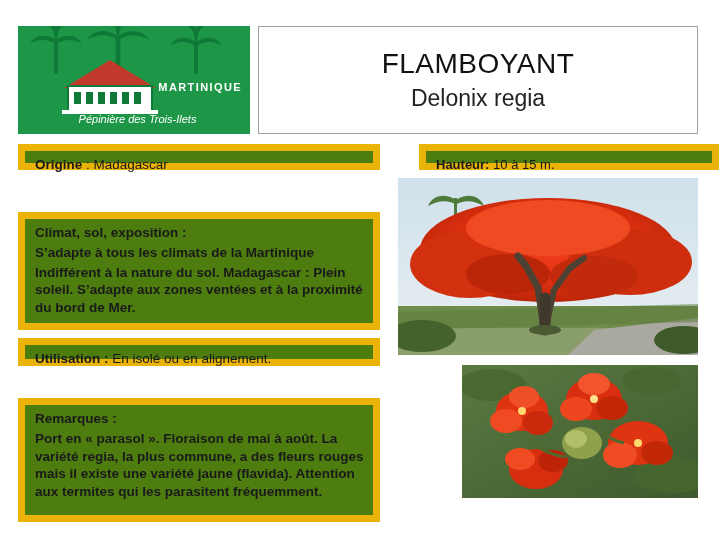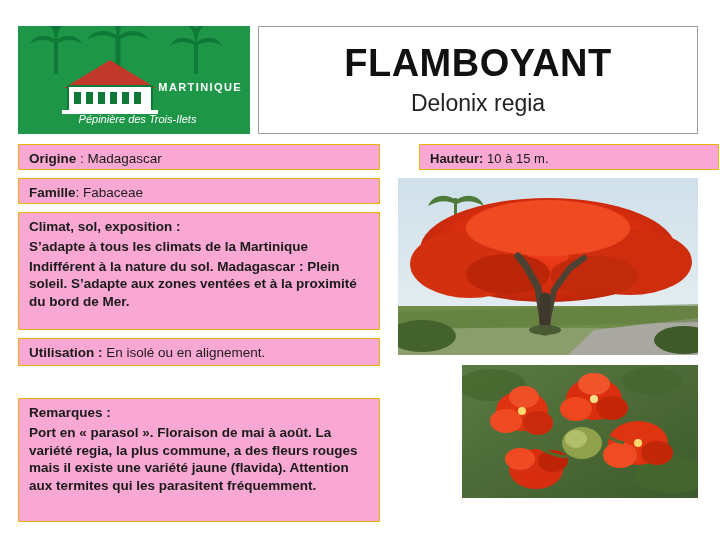--- a/index.html
+++ b/index.html
@@ -81,39 +81,39 @@
     height: 108px;
     border: 1px solid #9aa0a6;
     box-sizing: border-box;
     display: flex;
     flex-direction: column;
     align-items: center;
     justify-content: center;
     background: #ffffff;
   }
   .title-main {
-    font-size: 38px;
-    font-weight: bold;
+    font-size: 28px;
+    font-weight: normal;
     color: #111111;
     letter-spacing: 0.5px;
     line-height: 1.1;
   }
   .title-sub {
     font-size: 23px;
     color: #222222;
     margin-top: 6px;
     line-height: 1.1;
   }
 
   
   .field {
     position: absolute;
-    border: 1px solid #eab308;
+    border: 7px solid #eab308;
     box-sizing: border-box;
-    background: #f9a8d4;
+    background: #4d7c0f;
     padding: 5px 8px 6px 10px;
     font-size: 13.5px;
     color: #1a1a1a;
     line-height: 1.32;
   }
 
   #origine   { left: 18px;  top: 144px; width: 362px; height: 26px; }
   #famille   { left: 18px;  top: 178px; width: 362px; height: 26px; }
   #climat    { left: 18px;  top: 212px; width: 362px; height: 118px; }
   #utilisation { left: 18px; top: 338px; width: 362px; height: 28px; }
@@ -199,23 +199,20 @@
 
   <div class="title-box">
     <div class="title-main">FLAMBOYANT</div>
     <div class="title-sub">Delonix regia</div>
   </div>
 
   <div class="field" id="origine">
     <span class="head">Origine</span><span> : </span><span>Madagascar</span>
   </div>
 
-  <div class="field" id="famille">
-    <span class="head">Famille</span><span>: </span><span>Fabaceae</span>
-  </div>
 
   <div class="field" id="climat">
     <p class="head">Climat, sol, exposition :</p>
     <p>S’adapte à tous les climats de la Martinique</p>
     <p>Indifférent à la nature du sol. Madagascar : Plein soleil. S’adapte aux zones ventées et à la proximité du bord de Mer.</p>
   </div>
 
   <div class="field" id="utilisation">
     <span class="head">Utilisation :</span><span> En isolé ou en alignement.</span>
   </div>

